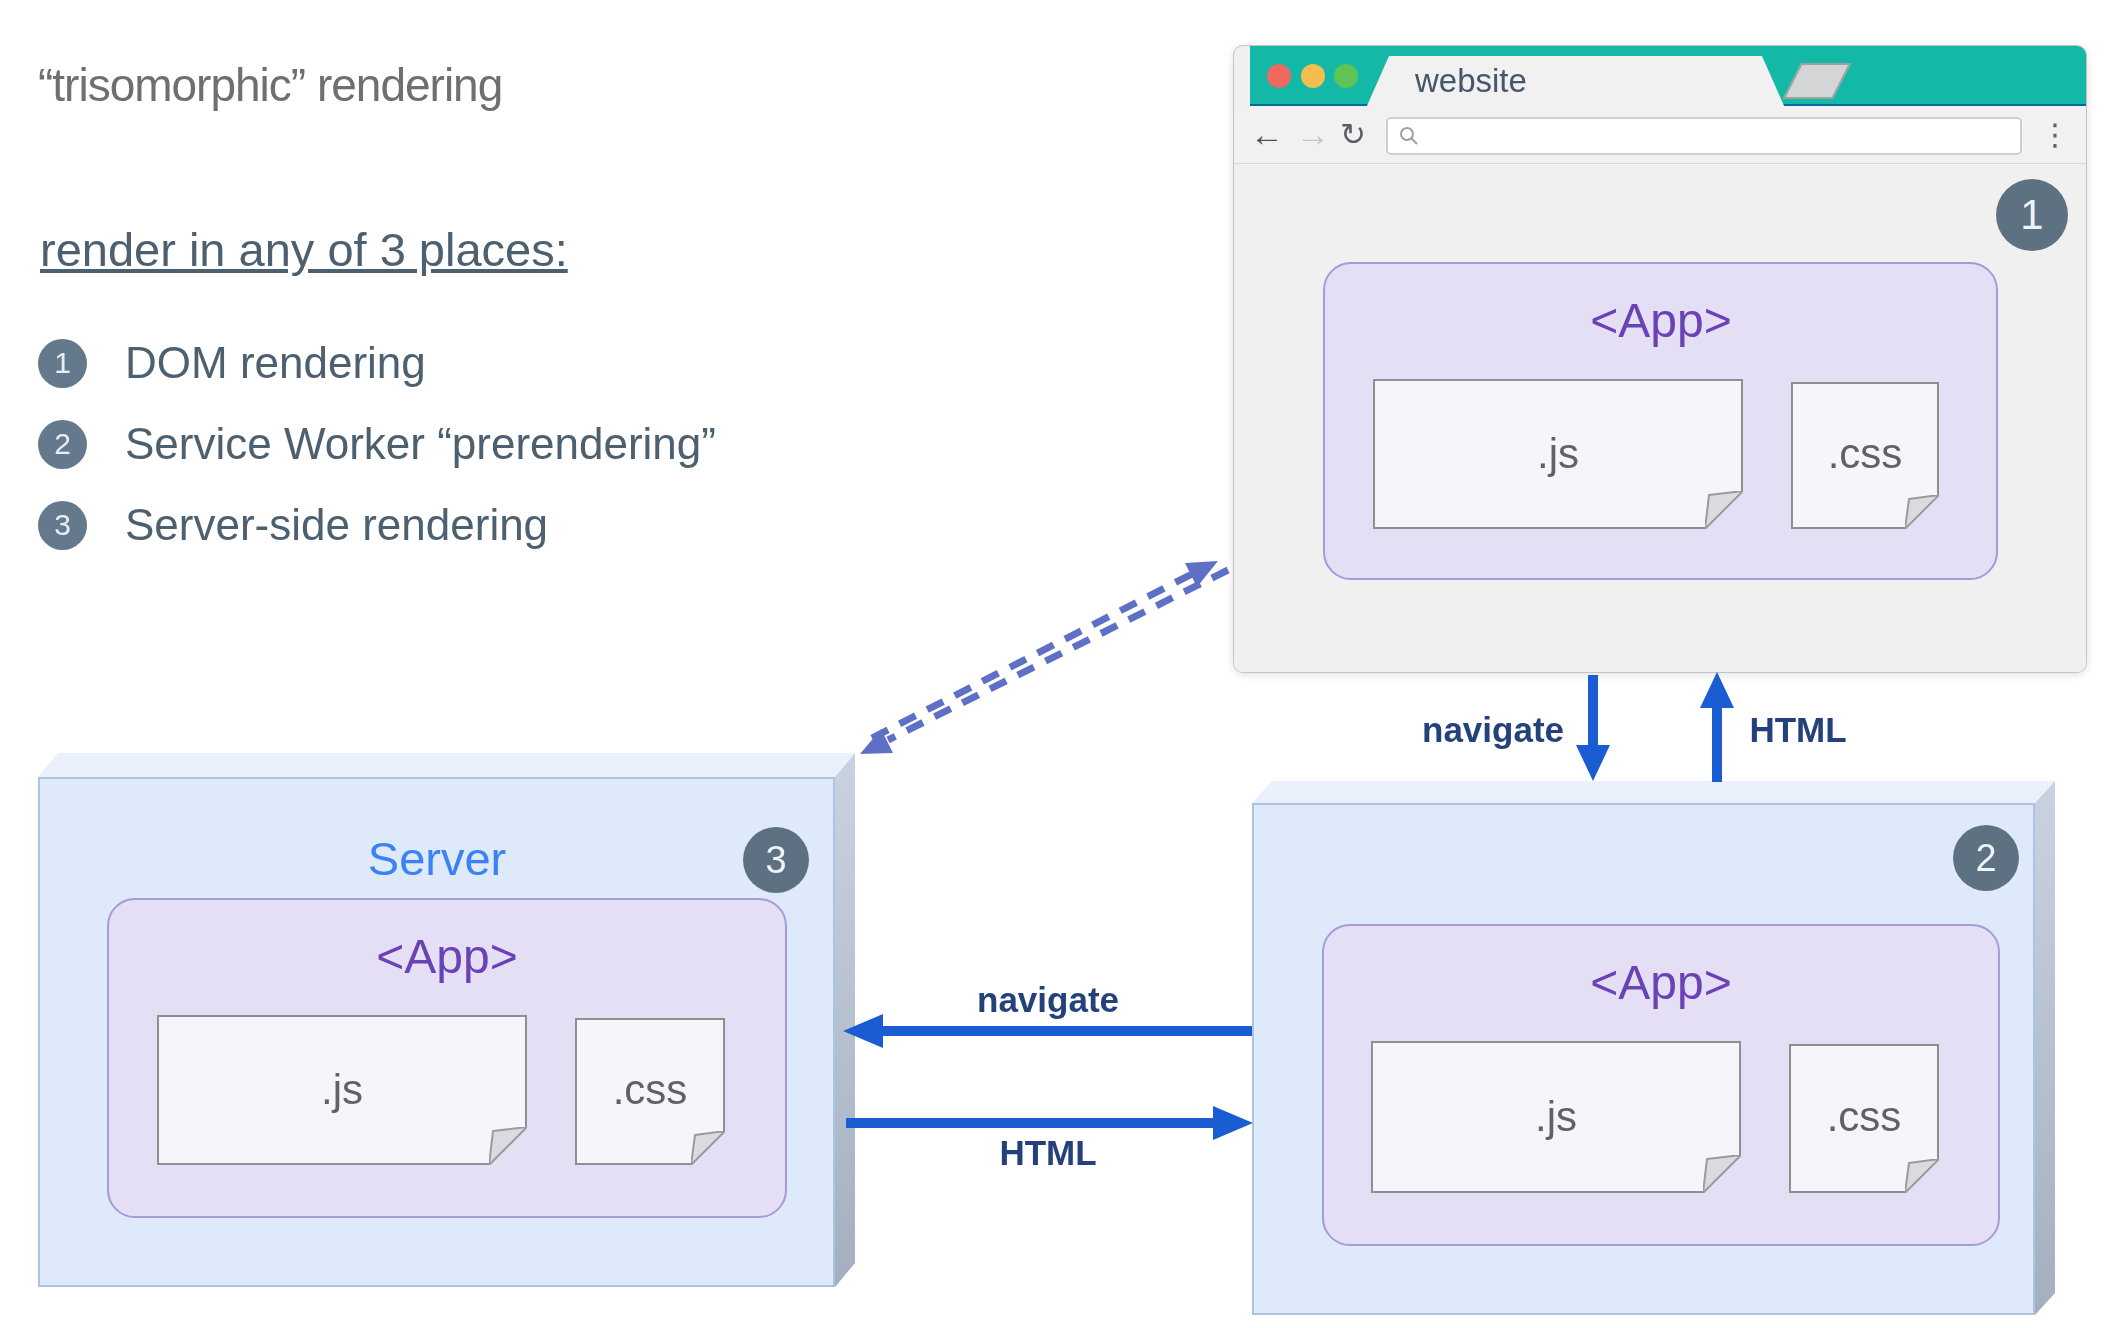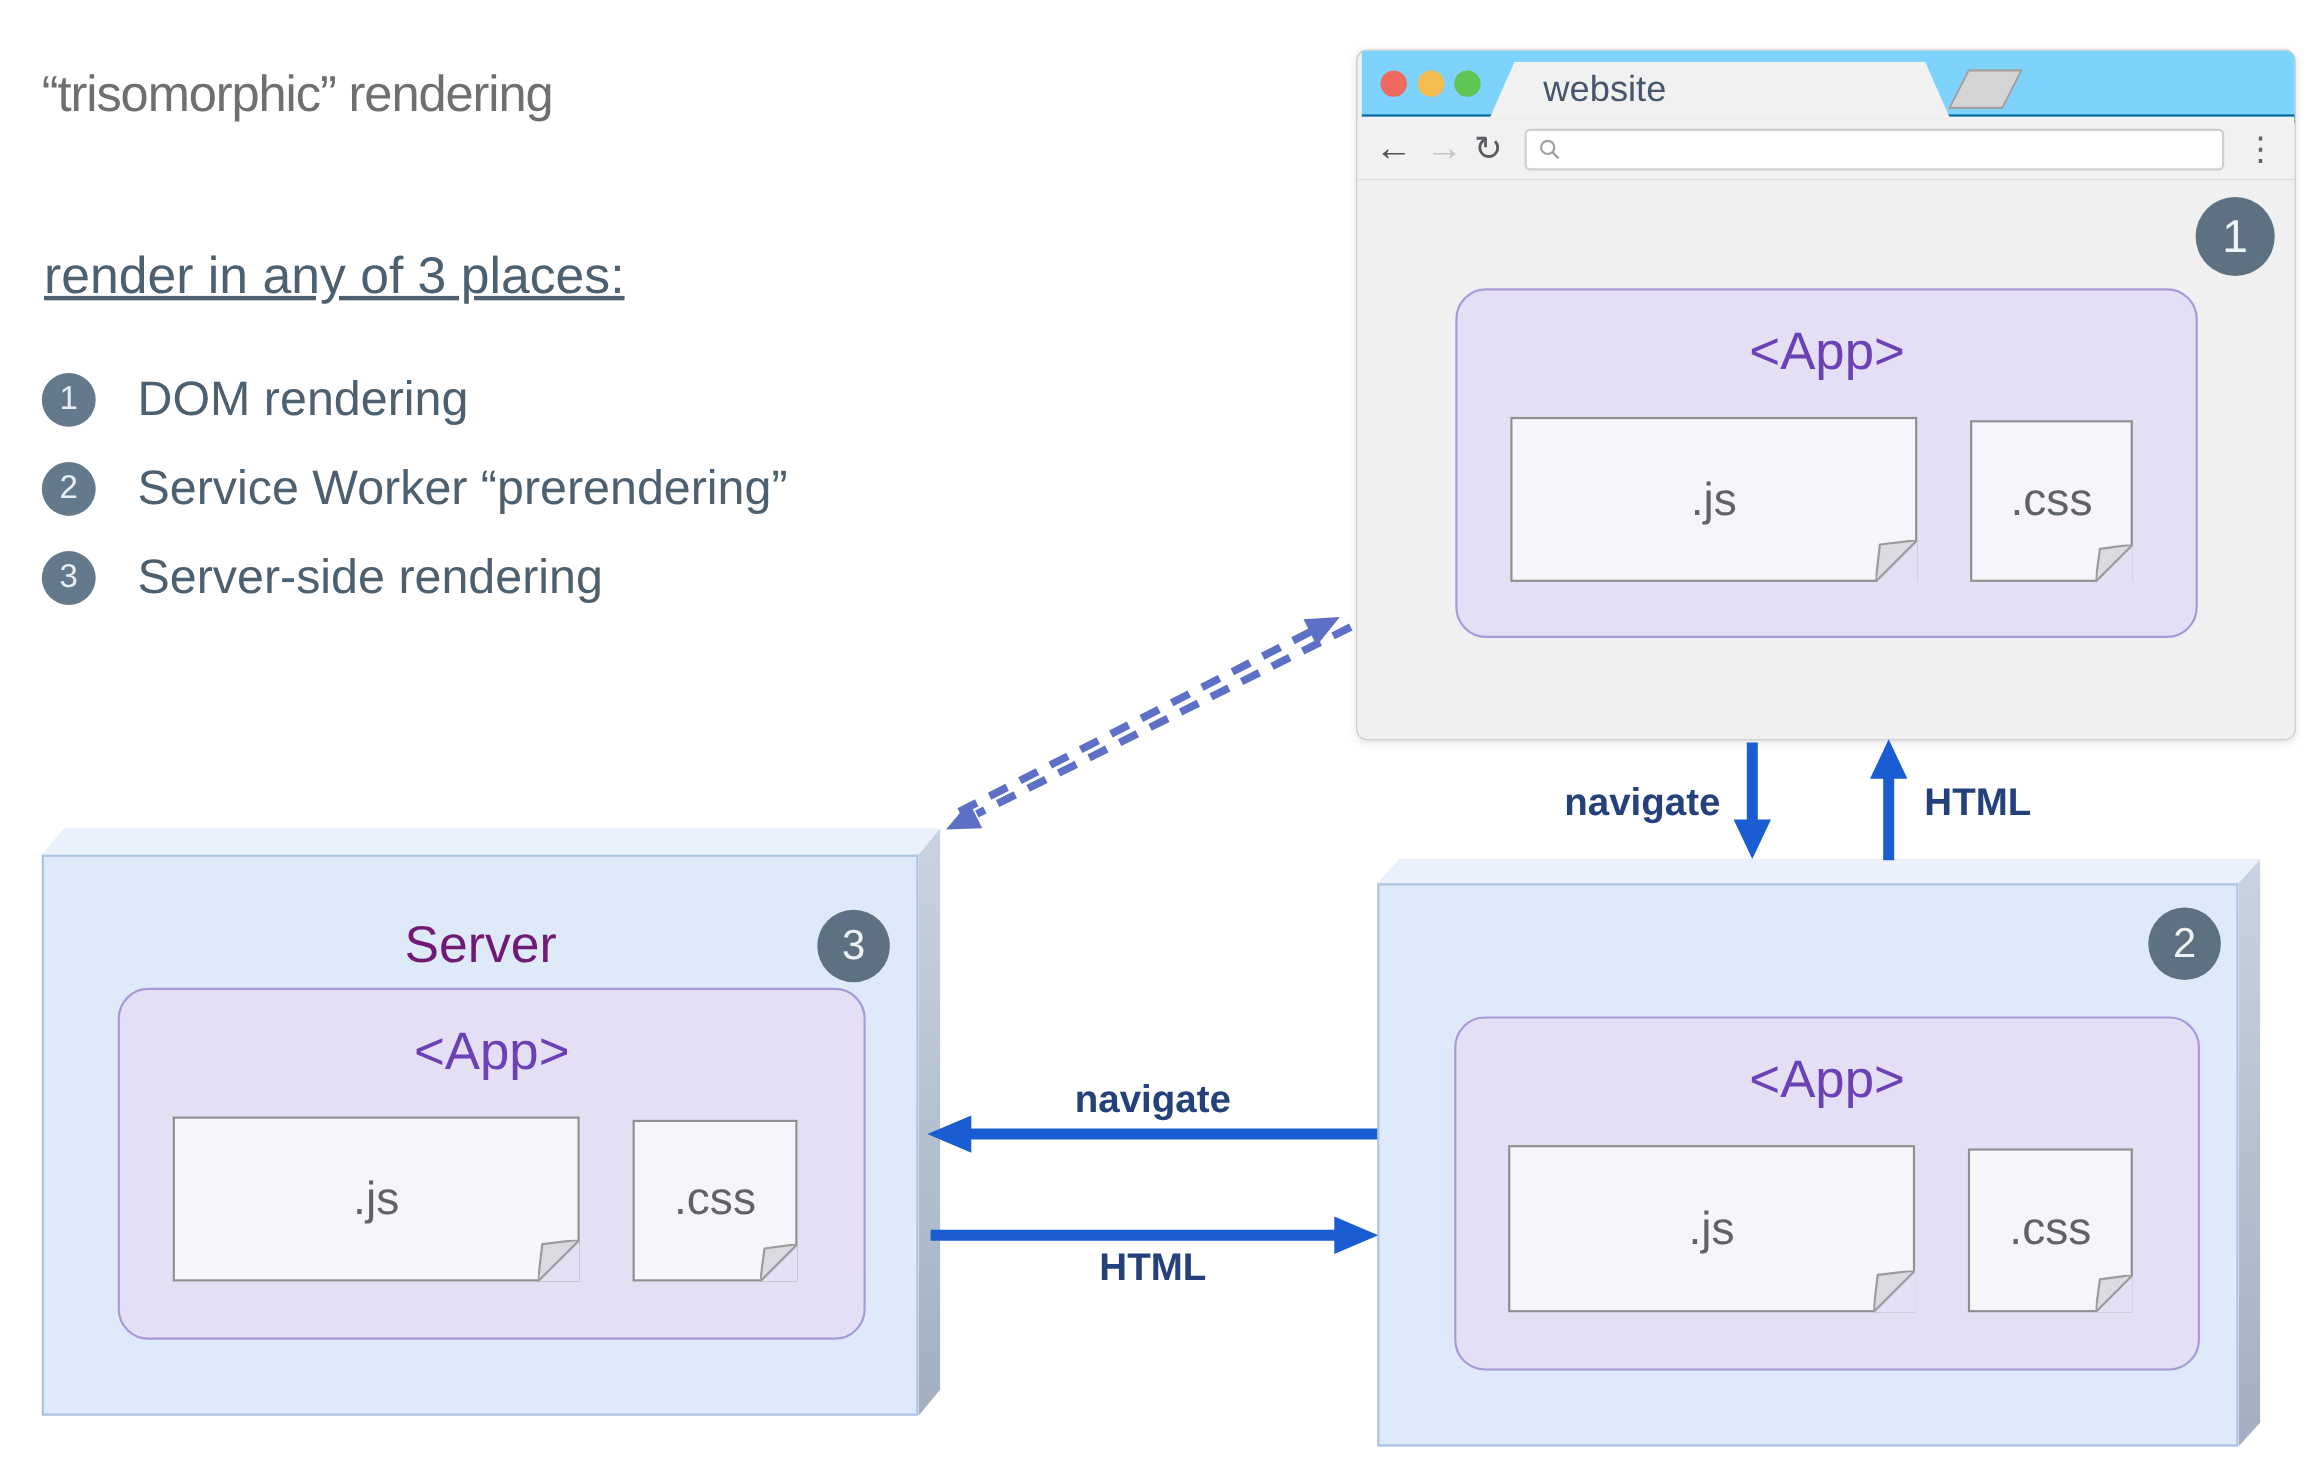--- a/index.html
+++ b/index.html
@@ -11,22 +11,22 @@
   .main-title{left:38px;top:58px;font-size:46px;color:#6f6f6f;letter-spacing:-1px;}
   .subtitle{left:40px;top:222px;font-size:47px;color:#4d6070;text-decoration:underline;}
   .list-row{left:38px;height:60px;display:flex;align-items:center;gap:38px;}
   .num-badge{width:49px;height:49px;border-radius:50%;background:#65798c;color:#e9eef3;
              display:flex;align-items:center;justify-content:center;font-size:30px;flex:0 0 auto;}
   .list-label{font-size:44px;color:#4d6070;white-space:nowrap;}
 
   
   .browser{left:1233px;top:45px;width:852px;height:626px;background:#f0f0f1;border:1px solid #c4c4c4;
            border-radius:10px;box-shadow:0 2px 8px rgba(0,0,0,.12);overflow:hidden;}
-  .tabbar{position:absolute;left:4px;top:0;width:100%;height:58px;background:#7dd3fc;
-          border-bottom:8px solid #0369a1;}
+  .tabbar{position:absolute;left:16px;top:0;width:100%;height:58px;background:#14b8a6;
+          border-bottom:2px solid #0369a1;}
   .light{position:absolute;top:18px;width:24px;height:24px;border-radius:50%;}
   .light.red{left:17px;background:#ee6a5e;}
   .light.yellow{left:51px;background:#f5bd4f;}
   .light.green{left:84px;background:#5ec454;}
   .tab{position:absolute;left:116px;top:10px;width:419px;height:52px;background:#f1f1f2;z-index:3;
        clip-path:polygon(23px 0, 396px 0, 419px 100%, 0 100%);
        filter:drop-shadow(0 0 1px #9aa0a6);}
   .tab-label{position:absolute;left:165px;top:10px;height:50px;display:flex;align-items:center;
              font-size:33px;color:#46566b;z-index:4;}
   .newtab{position:absolute;left:542px;top:17px;width:46px;height:32px;background:#d4d5d6;
@@ -40,21 +40,21 @@
   .urlbar{position:absolute;left:152px;top:11px;width:636px;height:38px;background:#ffffff;
           border:2px solid #cfcfcf;border-radius:5px;display:flex;align-items:center;padding-left:10px;box-sizing:border-box;}
   .menu-dots{position:absolute;left:806px;top:0;height:57px;display:flex;align-items:center;
              font-size:30px;color:#5f6368;}
   .content{position:absolute;left:0;top:118px;width:100%;height:508px;background:#f0f0f1;}
 
   
   .face-front{background:#dee9f9;border:2px solid #adc3e4;box-sizing:border-box;}
   .face-top{background:#eaf1fc;filter:drop-shadow(0 0 1px #9db4d8);}
   .face-right{background:linear-gradient(to bottom,#c9d3e0,#a3afc0);}
-  .box-title{font-size:47px;color:#701a75;transform:translate(-50%,-50%);white-space:nowrap;text-align:center;}
+  .box-title{font-size:47px;color:#3b82f6;transform:translate(-50%,-50%);white-space:nowrap;text-align:center;}
   .big-badge{border-radius:50%;background:#5d7183;color:#eef3f7;display:flex;align-items:center;
              justify-content:center;transform:translate(-50%,-50%);}
 
   
   .app-box{background:#e5dff5;border:2px solid #a79ad8;border-radius:28px;box-sizing:border-box;}
   .app-label{font-size:48px;color:#6b42b5;transform:translate(-50%,-50%);white-space:nowrap;}
   .doc{background:#f7f5fb;border:2px solid #8f8f8f;box-sizing:border-box;}
   .doc-label{font-size:42px;color:#5f6368;transform:translate(-50%,-50%);white-space:nowrap;}
   .fold{position:absolute;right:-2px;bottom:-2px;}
 

